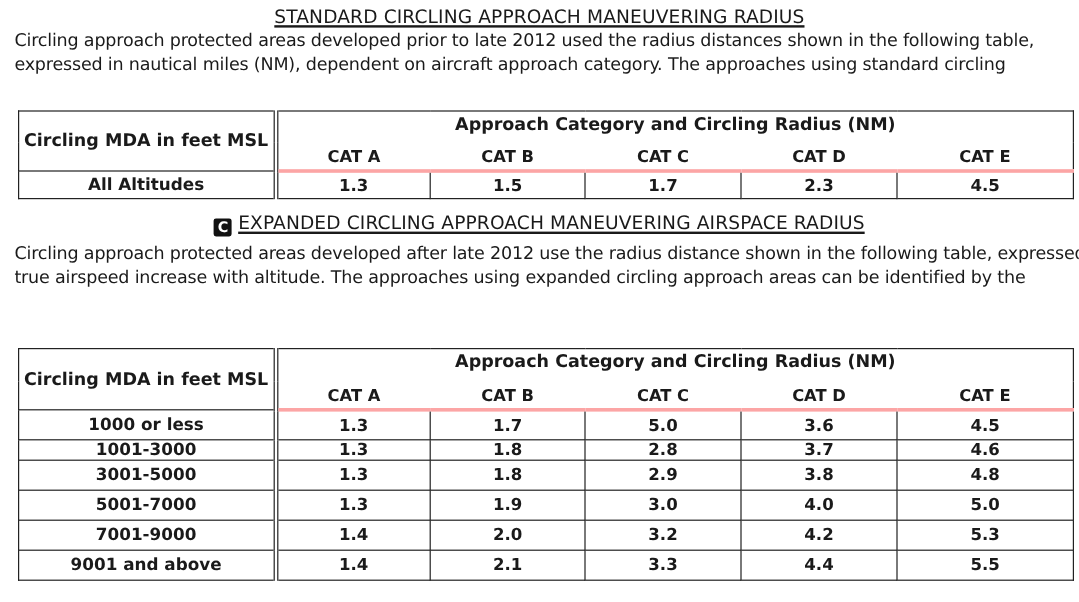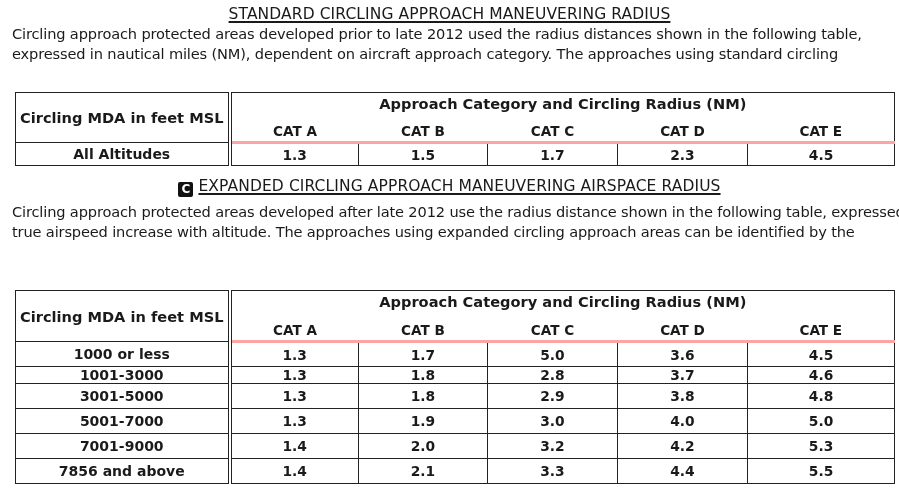--- a/index.html
+++ b/index.html
@@ -153,21 +153,21 @@
     </tr>
     <tr style="height:25px;">
       <td class="first">7001-9000</td>
       <td>1.4</td>
       <td>2.0</td>
       <td>3.2</td>
       <td>4.2</td>
       <td>5.3</td>
     </tr>
     <tr style="height:25px;">
-      <td class="first">7856 and above</td>
+      <td class="first">9001 and above</td>
       <td>1.4</td>
       <td>2.1</td>
       <td>3.3</td>
       <td>4.4</td>
       <td>5.5</td>
     </tr>
   </tbody>
 </table>
 
 </body></html>

